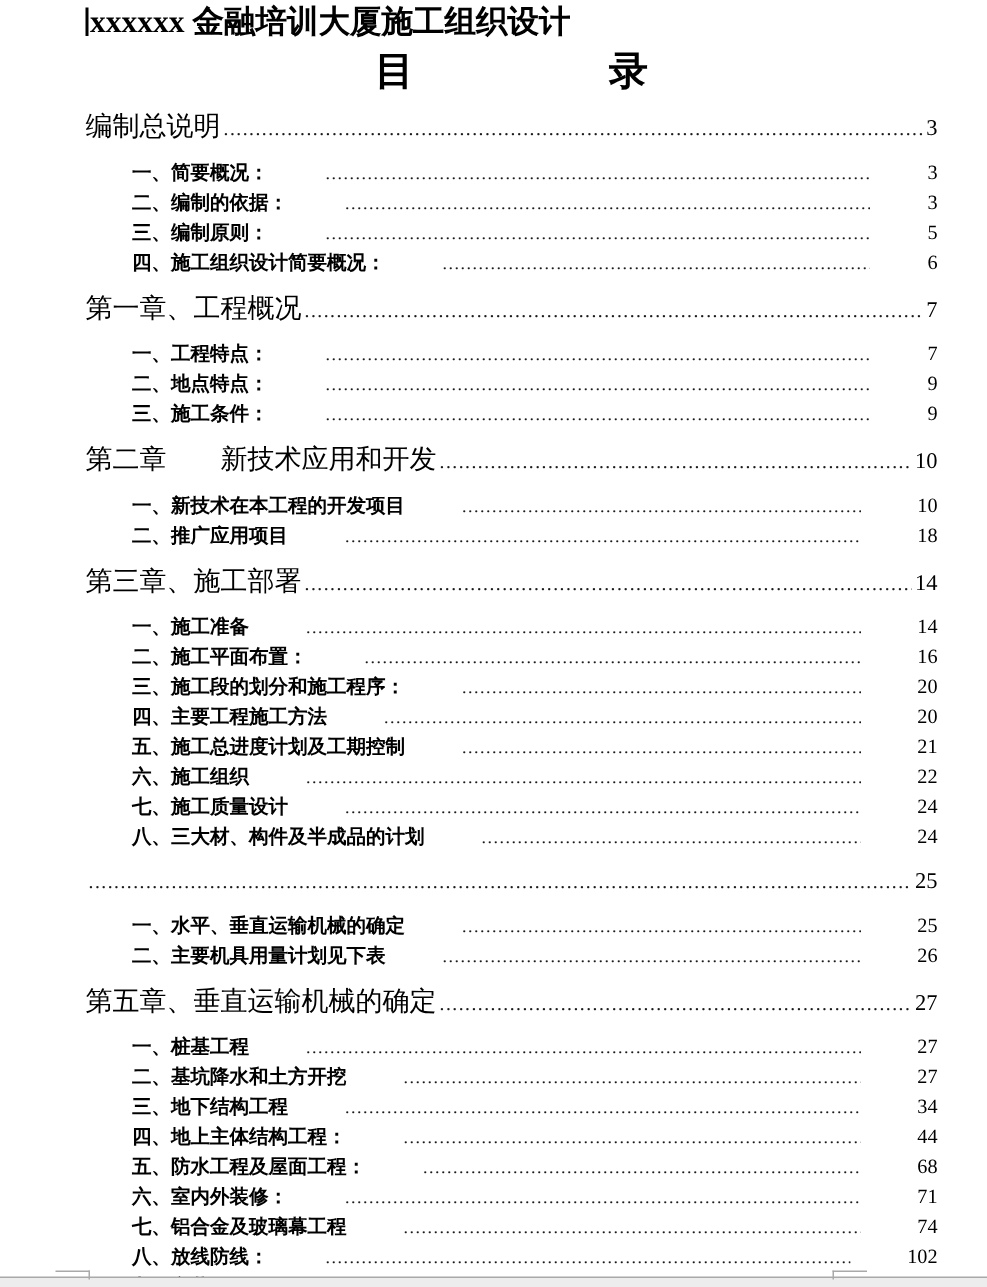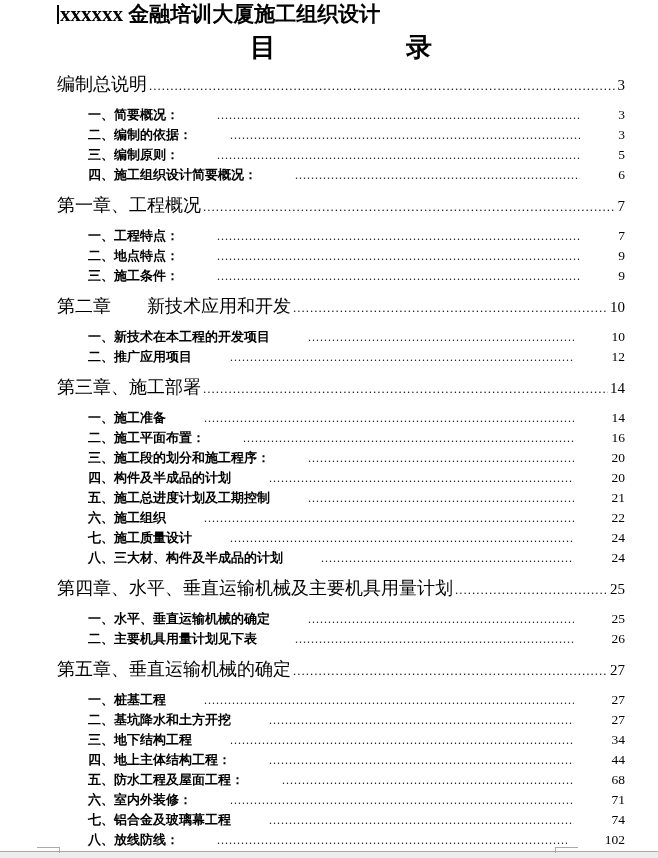--- a/index.html
+++ b/index.html
@@ -152,21 +152,21 @@
       <span class="pagenum">10</span>
     </div>
     <div class="row item">
       <span class="label">一、新技术在本工程的开发项目</span>
       <span class="leader">............................................................................................................................................................................................................................................................................................................</span>
       <span class="pagenum">10</span>
     </div>
     <div class="row item">
       <span class="label">二、推广应用项目</span>
       <span class="leader">............................................................................................................................................................................................................................................................................................................</span>
-      <span class="pagenum">12</span>
+      <span class="pagenum">18</span>
     </div>
   </section>
 
   <section class="section">
     <div class="row chapter">
       <span class="label">第三章、施工部署</span>
       <span class="leader">............................................................................................................................................................................................................................................................................................................</span>
       <span class="pagenum">14</span>
     </div>
     <div class="row item">
@@ -178,21 +178,21 @@
       <span class="label">二、施工平面布置：</span>
       <span class="leader">............................................................................................................................................................................................................................................................................................................</span>
       <span class="pagenum">16</span>
     </div>
     <div class="row item">
       <span class="label">三、施工段的划分和施工程序：</span>
       <span class="leader">............................................................................................................................................................................................................................................................................................................</span>
       <span class="pagenum">20</span>
     </div>
     <div class="row item">
-      <span class="label">四、构件及半成品的计划</span>
+      <span class="label">四、主要工程施工方法</span>
       <span class="leader">............................................................................................................................................................................................................................................................................................................</span>
       <span class="pagenum">20</span>
     </div>
     <div class="row item">
       <span class="label">五、施工总进度计划及工期控制</span>
       <span class="leader">............................................................................................................................................................................................................................................................................................................</span>
       <span class="pagenum">21</span>
     </div>
     <div class="row item">
       <span class="label">六、施工组织</span>
@@ -206,21 +206,20 @@
     </div>
     <div class="row item">
       <span class="label">八、三大材、构件及半成品的计划</span>
       <span class="leader">............................................................................................................................................................................................................................................................................................................</span>
       <span class="pagenum">24</span>
     </div>
   </section>
 
   <section class="section">
     <div class="row chapter">
-      <span class="label">第四章、水平、垂直运输机械及主要机具用量计划</span>
       <span class="leader">............................................................................................................................................................................................................................................................................................................</span>
       <span class="pagenum">25</span>
     </div>
     <div class="row item">
       <span class="label">一、水平、垂直运输机械的确定</span>
       <span class="leader">............................................................................................................................................................................................................................................................................................................</span>
       <span class="pagenum">25</span>
     </div>
     <div class="row item">
       <span class="label">二、主要机具用量计划见下表</span>

